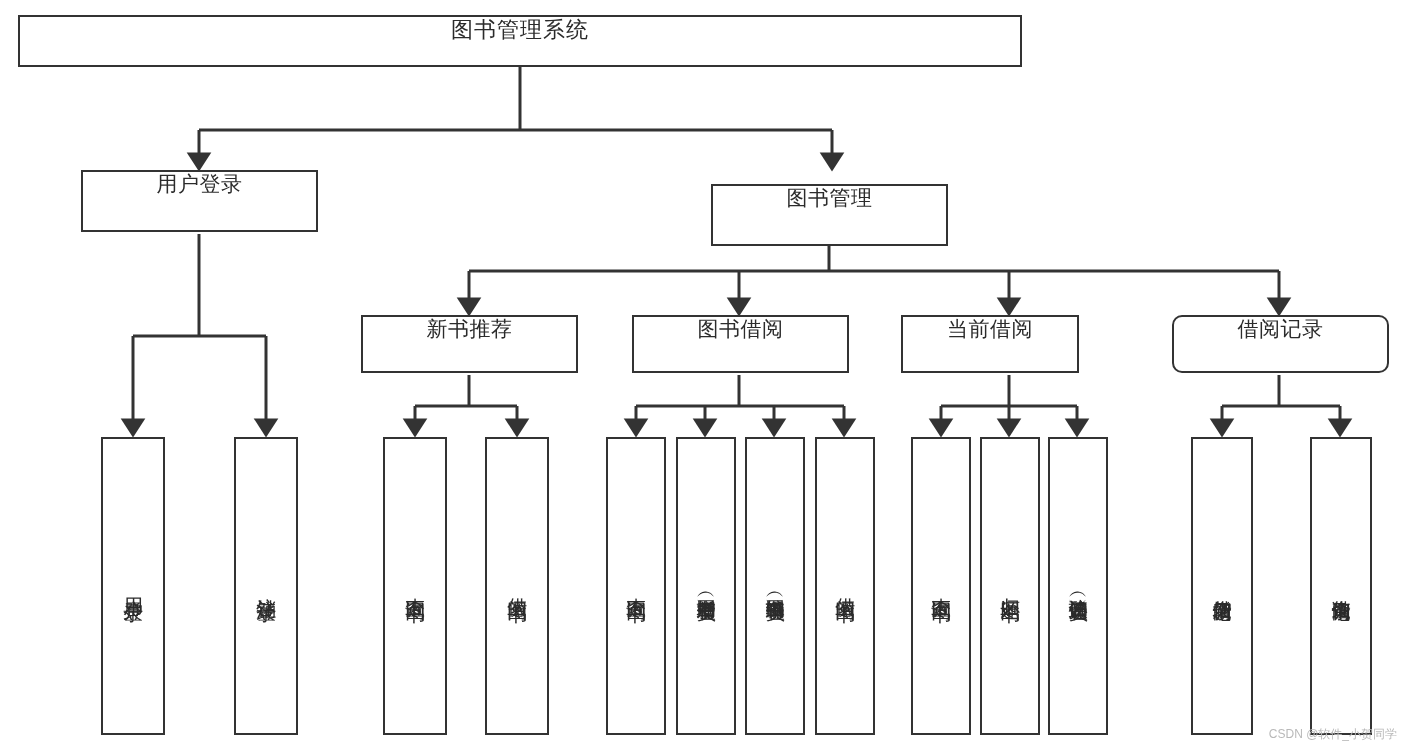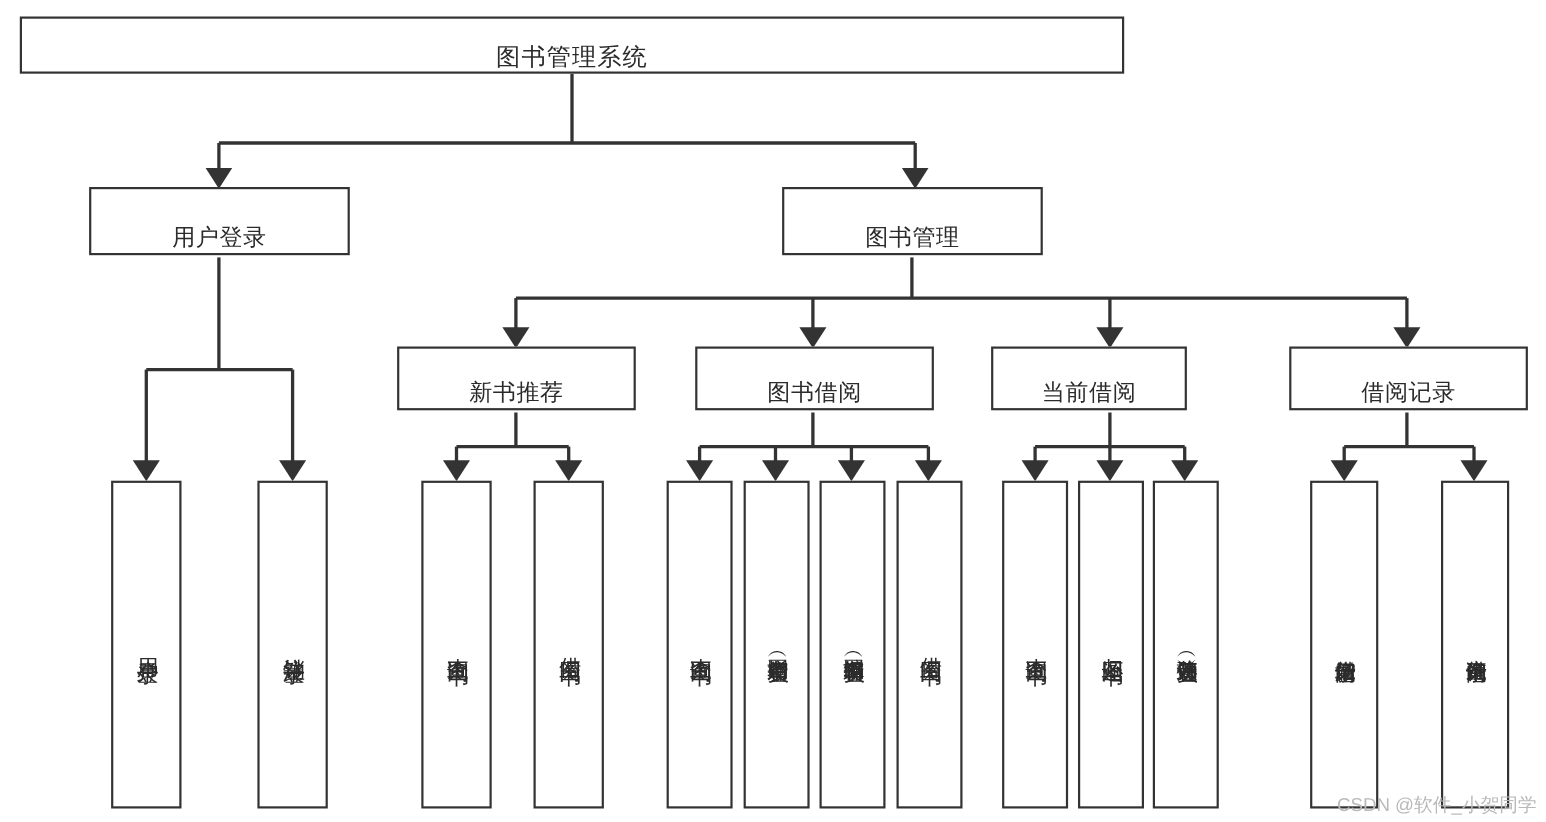--- a/index.html
+++ b/index.html
@@ -25,21 +25,21 @@
     width: 1405px;
     height: 747px;
     pointer-events: none;
   }
   .node {
     position: absolute;
     box-sizing: border-box;
     background: #ffffff;
     border: 2px solid #333333;
     display: flex;
-    align-items: flex-end;
+    align-items: flex-start;
     justify-content: center;
     text-align: center;
     color: #2b2b2b;
     z-index: 2;
   }
   .node-label {
     display: block;
     line-height: 1.18;
     white-space: pre;
   }
@@ -65,21 +65,21 @@
     max-height: 100%;
   }
   .node.vertical.tall-text .node-label {
     font-size: 19px;
     letter-spacing: 0.5px;
   }
   #watermark {
     position: absolute;
     right: 8px;
     bottom: 4px;
-    font-size: 17px;
+    font-size: 12px;
     color: #b9b9b9;
     z-index: 5;
     white-space: nowrap;
     user-select: none;
   }
 </style>
 </head>
 <body>
 
 <div id="diagram-root">
@@ -135,37 +135,37 @@
   </svg>
 
   <div class="node root horizontal" style="left:18px; top:15px; width:1004px; height:52px;">
     <span class="node-label">图书管理系统</span>
   </div>
 
   <div class="node horizontal" style="left:81px; top:170px; width:237px; height:62px;">
     <span class="node-label">用户登录</span>
   </div>
 
-  <div class="node horizontal" style="left:711px; top:170px; width:237px; height:62px;">
+  <div class="node horizontal" style="left:711px; top:184px; width:237px; height:62px;">
     <span class="node-label">图书管理</span>
   </div>
 
   <div class="node horizontal" style="left:632px; top:315px; width:217px; height:58px;">
     <span class="node-label">图书借阅</span>
   </div>
 
   <div class="node horizontal" style="left:361px; top:315px; width:217px; height:58px;">
     <span class="node-label">新书推荐</span>
   </div>
 
   <div class="node horizontal" style="left:901px; top:315px; width:178px; height:58px;">
     <span class="node-label">当前借阅</span>
   </div>
 
-  <div class="node horizontal" style="left:1172px; top:315px; width:217px; height:58px;">
+  <div class="node horizontal" style="left:1172px; top:315px; width:217px; height:58px;border-radius:10px;">
     <span class="node-label">借阅记录</span>
   </div>
 
   <div class="node vertical" style="left:101px; top:437px; width:64px; height:298px;">
     <span class="node-label">用户登录</span>
   </div>
 
   <div class="node vertical" style="left:234px; top:437px; width:64px; height:298px;">
     <span class="node-label">注销登录</span>
   </div>

